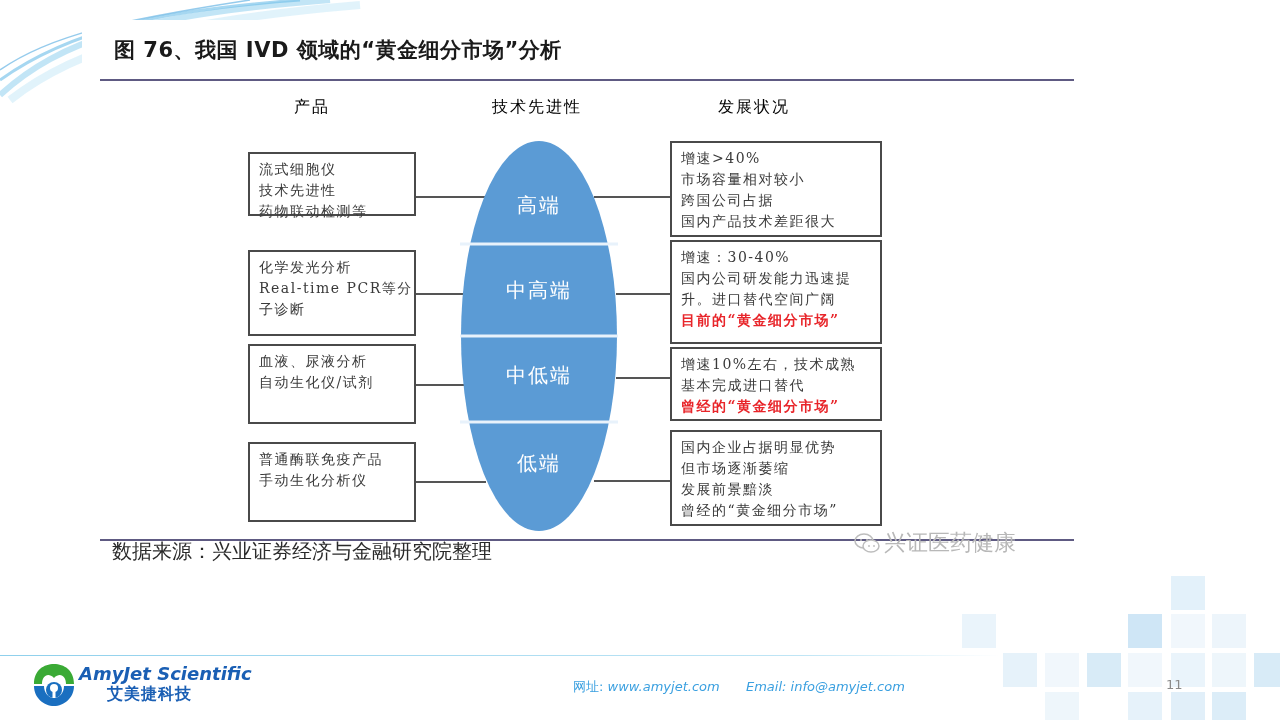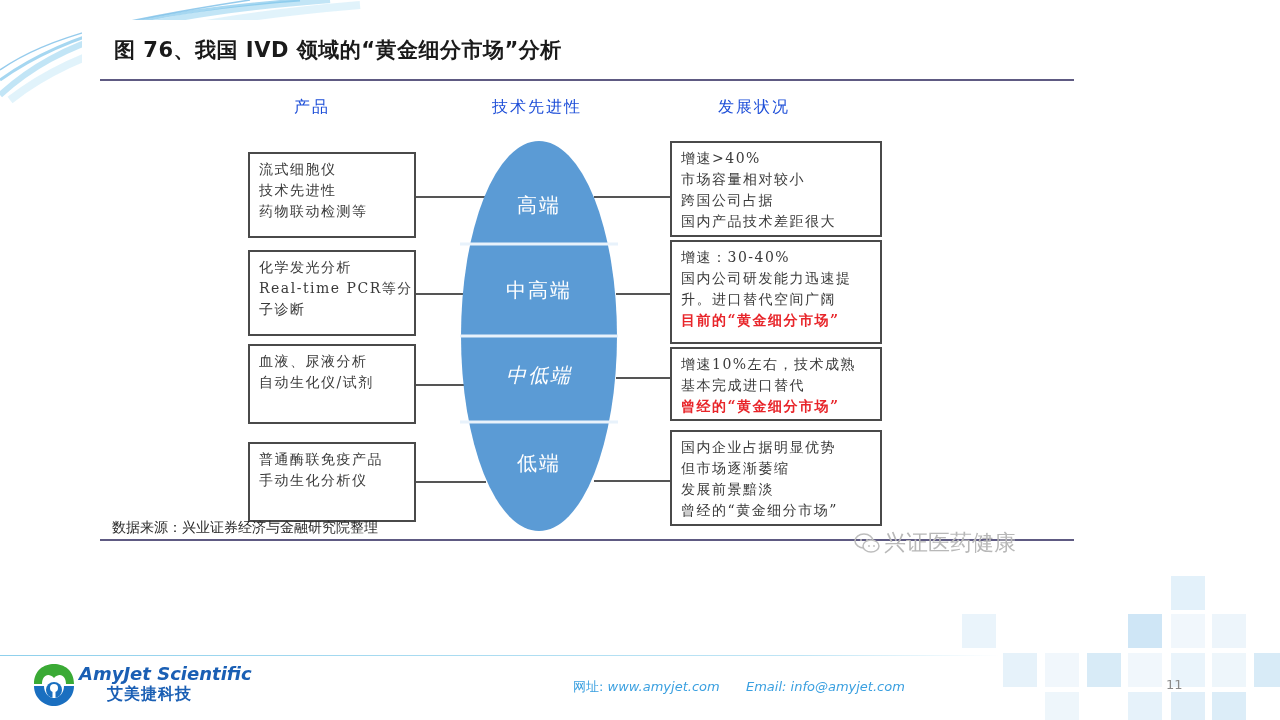--- a/index.html
+++ b/index.html
@@ -15,41 +15,41 @@
   }
   .fig-title {
     position:absolute; left:32px; top:16px;
     font-family: "DejaVu Sans", "Liberation Sans", sans-serif;
     font-weight:bold; font-size:21px; color:#1a1a1a; letter-spacing:0.5px;
   }
   .rule { position:absolute; left:18px; height:2px; background:#5e5a82; }
   .rule.top { top:59px; width:974px; }
   .rule.bottom { top:519px; width:974px; }
   .col-head {
-    position:absolute; top:77px; font-size:16px; color:#1d4ed8;
+    position:absolute; top:77px; font-size:16px; color:#000000;
     letter-spacing:2px;
   }
   .box {
     position:absolute; border:2px solid #4a4a4a; background:#fff;
     box-sizing:border-box; padding:5px 9px;
     font-size:14px; line-height:21px; color:#3a3a3a;
     letter-spacing:1.5px;
   }
   .box .line { display:block; white-space:nowrap; }
   .box .line.red { color:#e8252a; font-weight:bold; }
   .conn { position:absolute; height:2px; background:#555; }
   .oval-wrap { position:absolute; }
   .oval-label {
     position:absolute; width:100%; text-align:center; color:#ffffff;
     font-size:20px; letter-spacing:2px;
   }
   .source {
-    position:absolute; left:30px; top:499px;
+    position:absolute; left:30px; top:518px;
     font-family: Liberation Mono, monospace;
-    font-size:14px; color:#2a2a2a;
+    font-size:20px; color:#2a2a2a;
   }
   .watermark {
     position:absolute; left:772px; top:508px;
     font-family: Liberation Serif, serif;
     font-size:22px; color:#b8b8b8; display:flex; align-items:center; gap:4px;
   }
   .footer-line {
     position:absolute; left:0; top:655px; width:1000px; height:1px;
     background:linear-gradient(90deg,#8fd0ec,#bfe5f5 80%, rgba(255,255,255,0));
   }
@@ -86,21 +86,21 @@
 </svg>
 
 <div class="figure">
   <div class="fig-title">图 76、我国 IVD 领域的“黄金细分市场”分析</div>
   <div class="rule top"></div>
 
   <div class="col-head" style="left:212px;">产品</div>
   <div class="col-head" style="left:410px;">技术先进性</div>
   <div class="col-head" style="left:636px;">发展状况</div>
 
-  <div class="box" style="left:166px; top:132px; width:168px; height:86px;">
+  <div class="box" style="left:166px; top:132px; width:168px; height:64px;">
     <span class="line">流式细胞仪</span>
     <span class="line">技术先进性</span>
     <span class="line">药物联动检测等</span>
   </div>
   <div class="box" style="left:166px; top:324px; width:168px; height:80px;">
     <span class="line">血液、尿液分析</span>
     <span class="line">自动生化仪/试剂</span>
   </div>
   <div class="box" style="left:166px; top:230px; width:168px; height:86px;">
     <span class="line">化学发光分析</span>
@@ -124,21 +124,21 @@
 
   <div class="oval-wrap" style="left:378px; top:120px; width:158px; height:392px;">
     <svg width="158" height="392" viewBox="0 0 158 392">
       <ellipse cx="79" cy="196" rx="78" ry="195" fill="#5b9bd5"></ellipse>
       <line x1="0" y1="104" x2="158" y2="104" stroke="#e8f2fb" stroke-width="3"></line>
       <line x1="0" y1="196" x2="158" y2="196" stroke="#e8f2fb" stroke-width="3"></line>
       <line x1="0" y1="282" x2="158" y2="282" stroke="#e8f2fb" stroke-width="3"></line>
     </svg>
     <div class="oval-label" style="top:52px;">高端</div>
     <div class="oval-label" style="top:137px;">中高端</div>
-    <div class="oval-label" style="top:222px;font-style:italic;">中低端</div>
+    <div class="oval-label" style="top:222px;">中低端</div>
     <div class="oval-label" style="top:310px;">低端</div>
   </div>
 
   <div class="box" style="left:588px; top:121px; width:212px; height:96px;">
     <span class="line">增速&gt;40%</span>
     <span class="line">市场容量相对较小</span>
     <span class="line">跨国公司占据</span>
     <span class="line">国内产品技术差距很大</span>
   </div>
   <div class="box" style="left:588px; top:220px; width:212px; height:104px;">

